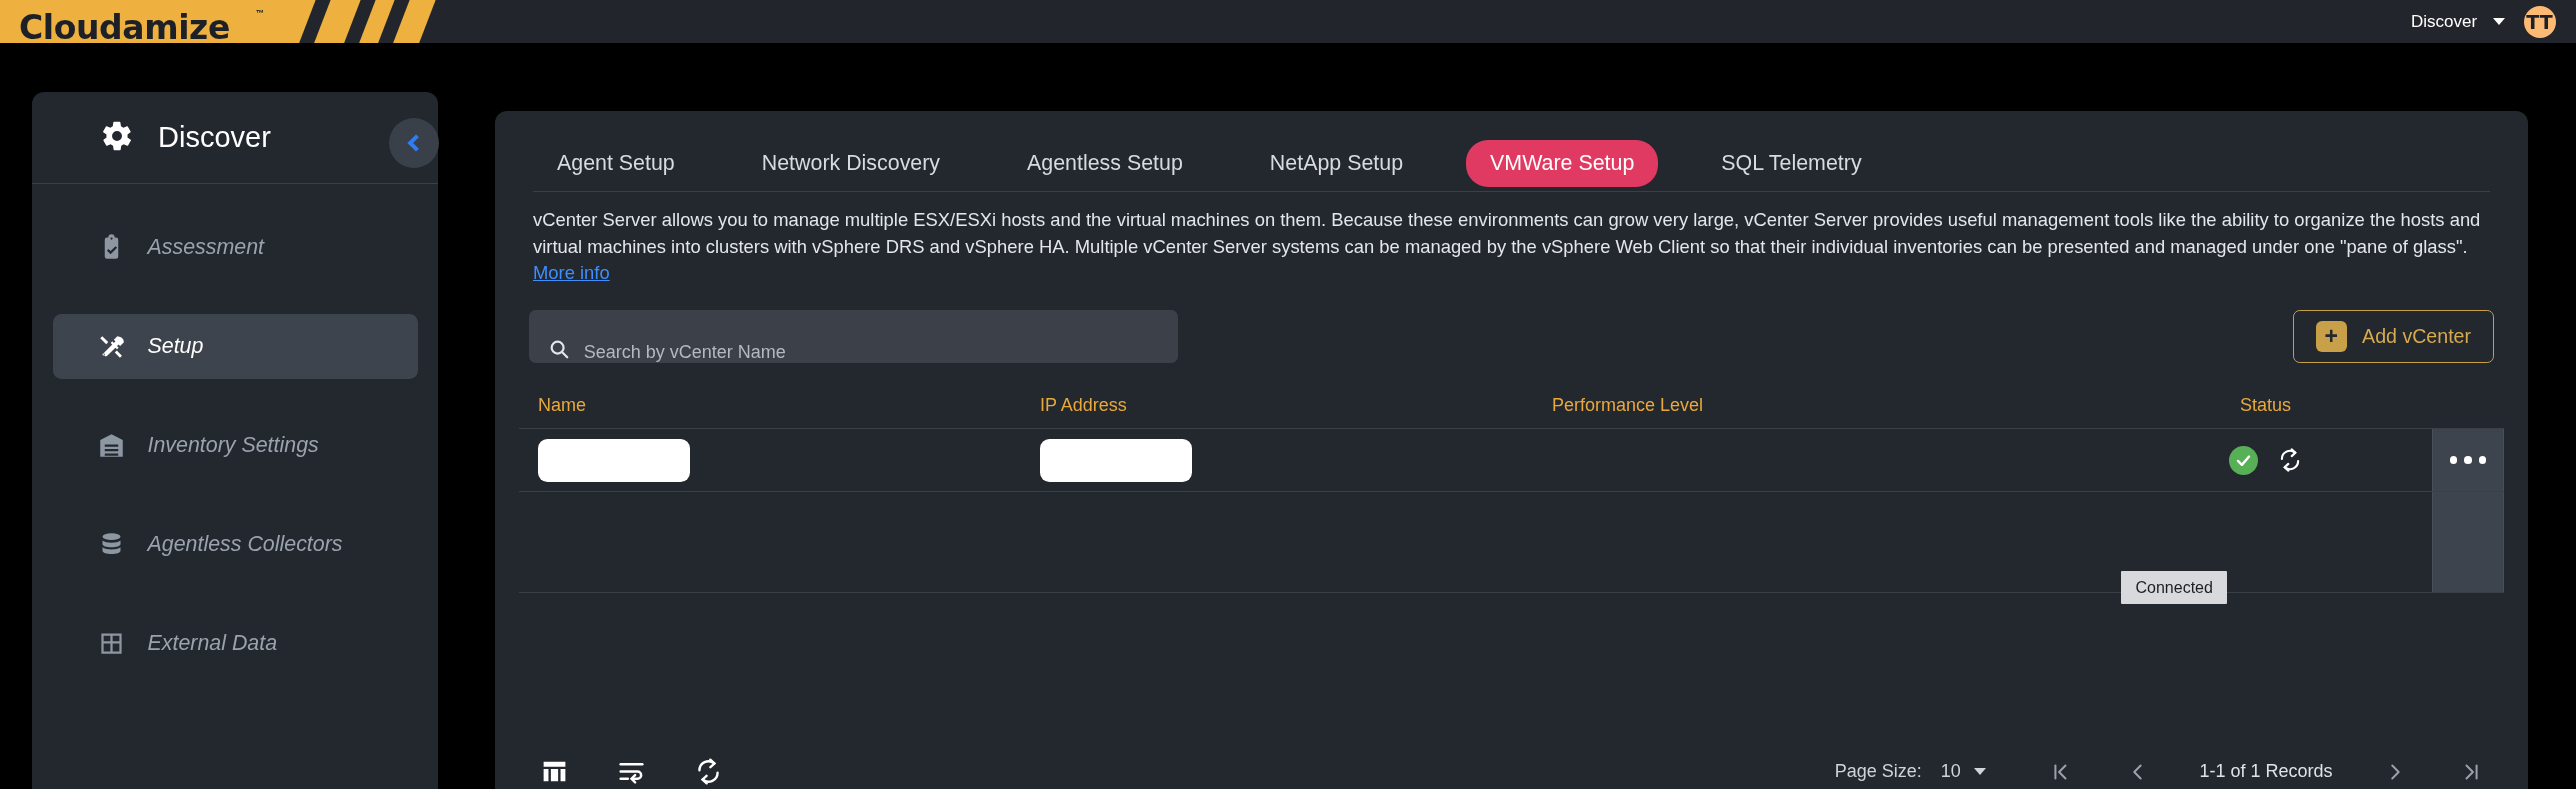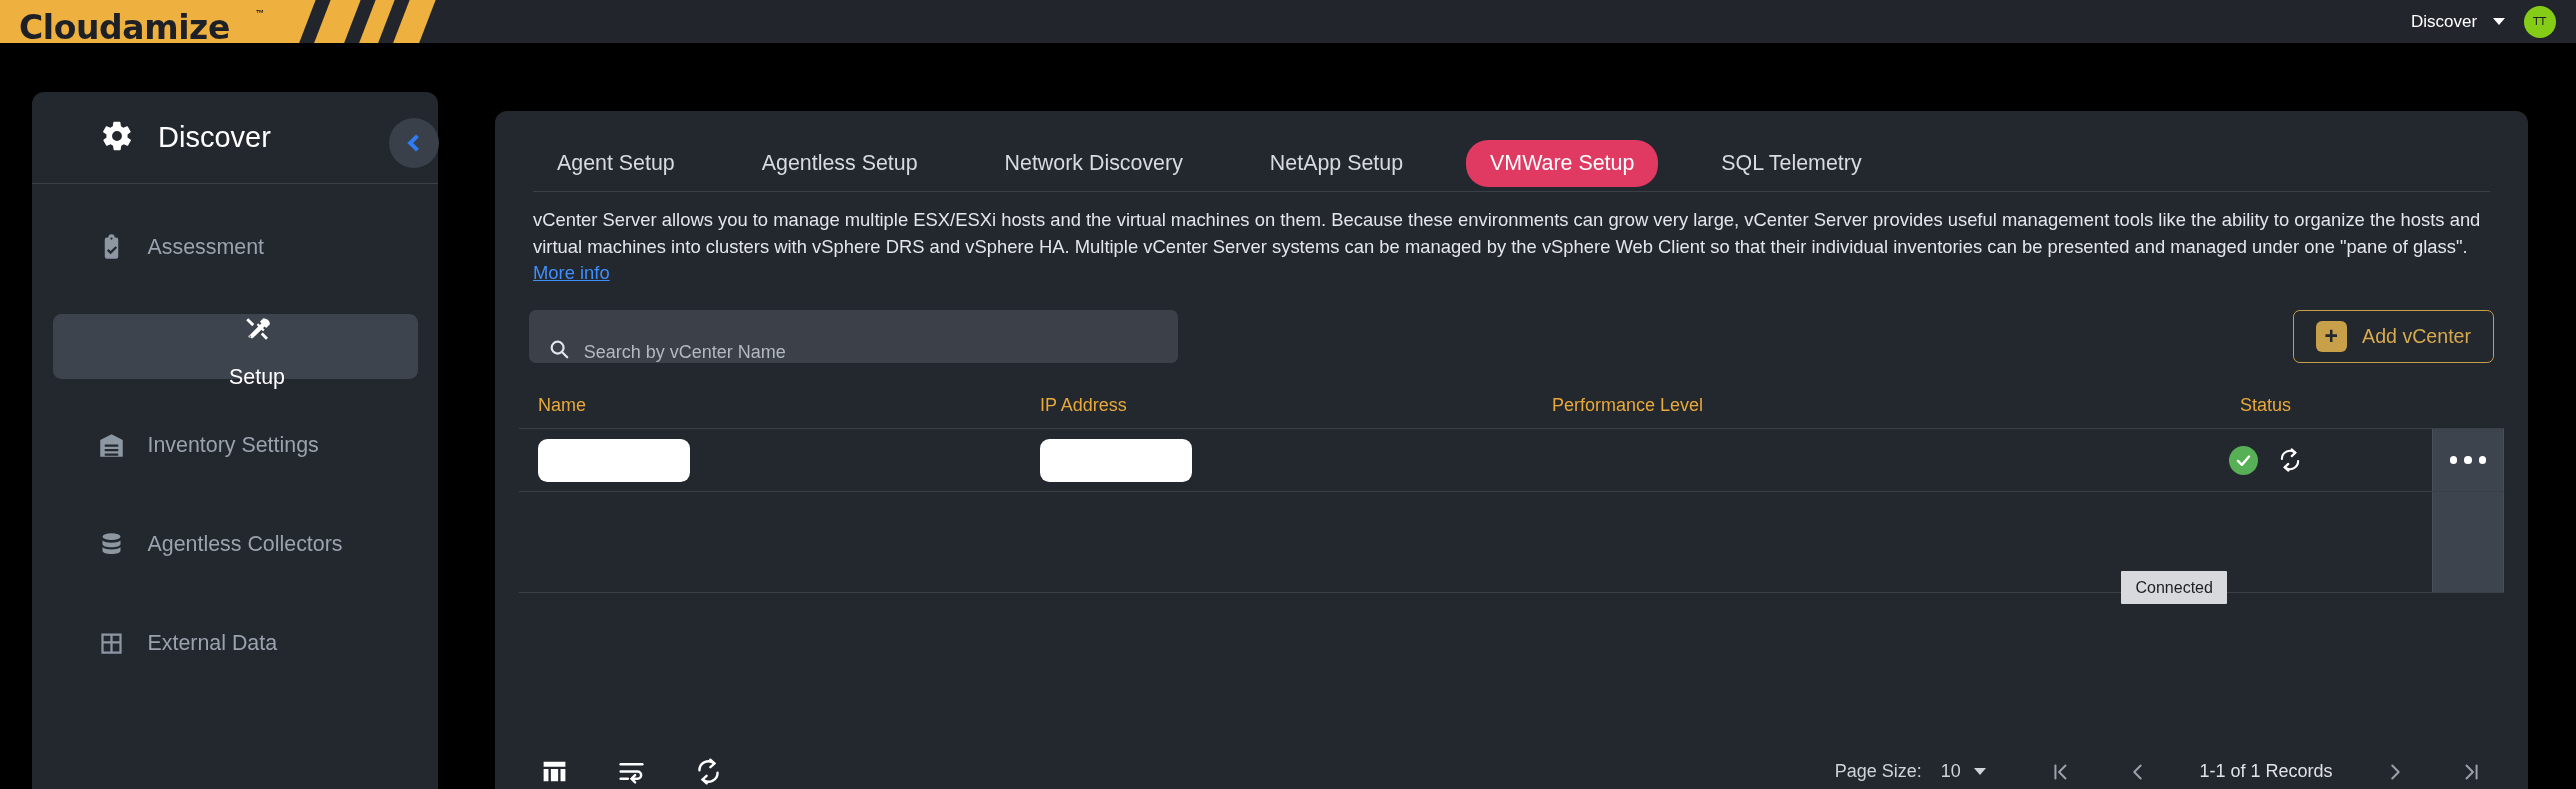--- a/index.html
+++ b/index.html
@@ -47,46 +47,46 @@
     display: flex; align-items: center; gap: 15.4px; cursor: pointer;
   }
   .caret-down {
     width: 0; height: 0;
     border-left: 6.8px solid transparent;
     border-right: 6.8px solid transparent;
     border-top: 7.7px solid #ffffff;
   }
   .avatar {
     width: 32px; height: 32px; border-radius: 50%;
-    background: #84cc16; color: #1d2026;
+    background: #fdba74; color: #1d2026;
     display: flex; align-items: center; justify-content: center;
-    font-size: 11px; font-weight: 400; cursor: pointer;
+    font-size: 19px; font-weight: 700; cursor: pointer;
     font-family: "DejaVu Sans", sans-serif;
   }
 
   
   .sidebar {
     position: absolute; left: 32px; top: 92px;
     width: 406px; height: 735px;
     background: #23272e; border-radius: 12px 12px 0 0;
   }
   .sb-title {
     height: 92px; display: flex; align-items: center;
     padding-left: 68px; gap: 24px;
     border-bottom: 0.9px solid #3b3f46;
   }
   .sb-title-text { font-size: 29px; color: #ffffff; font-weight: 400; }
   .sb-list { padding-top: 31px; }
   .sb-item {
     height: 65px; margin: 0 20.5px 34px 20.5px;
     display: flex; align-items: center; gap: 22px;
     padding-left: 44px; border-radius: 8.5px;
-    color: #9aa3ad; font-size: 21.4px; cursor: pointer;
-  }
-  .sb-item.active { background: #3e444d; color: #ffffff; flex-direction: column; }
+    color: #9aa3ad; font-size: 21.4px; cursor: pointer; font-style: italic;
+  }
+  .sb-item.active { background: #3e444d; color: #ffffff; }
   .sb-item .ico { width: 29px; height: 29px; flex: none; display:flex; align-items:center; justify-content:center; }
   .sb-item.active .ico svg { fill: #ffffff; }
   .sb-item .ico svg { fill: #8d97a2; }
   .collapse-btn {
     position: absolute; left: 389px; top: 118px;
     width: 50px; height: 50px; border-radius: 50%;
     background: #3a4049; display: flex; align-items: center; justify-content: center;
     cursor: pointer; z-index: 5;
   }
   .chev-left {
@@ -302,22 +302,22 @@
 </div>
 
 <div class="collapse-btn">
   <span class="chev-left"></span>
 </div>
 
 <div class="main">
 
   <div class="tabs">
     <div class="tab">Agent Setup</div>
+    <div class="tab">Network Discovery</div>
     <div class="tab">Agentless Setup</div>
-    <div class="tab">Network Discovery</div>
     <div class="tab">NetApp Setup</div>
     <div class="tab active">VMWare Setup</div>
     <div class="tab">SQL Telemetry</div>
   </div>
 
   <div class="desc">
     <span>vCenter Server allows you to manage multiple ESX/ESXi hosts and the virtual machines on them. Because these environments can grow very large, vCenter Server provides useful management tools like the ability to organize the hosts and virtual machines into clusters with vSphere DRS and vSphere HA. Multiple vCenter Server systems can be managed by the vSphere Web Client so that their individual inventories can be presented and managed under one "pane of glass". </span><a href="#">More info</a>
   </div>
 
   <div class="toolrow">

